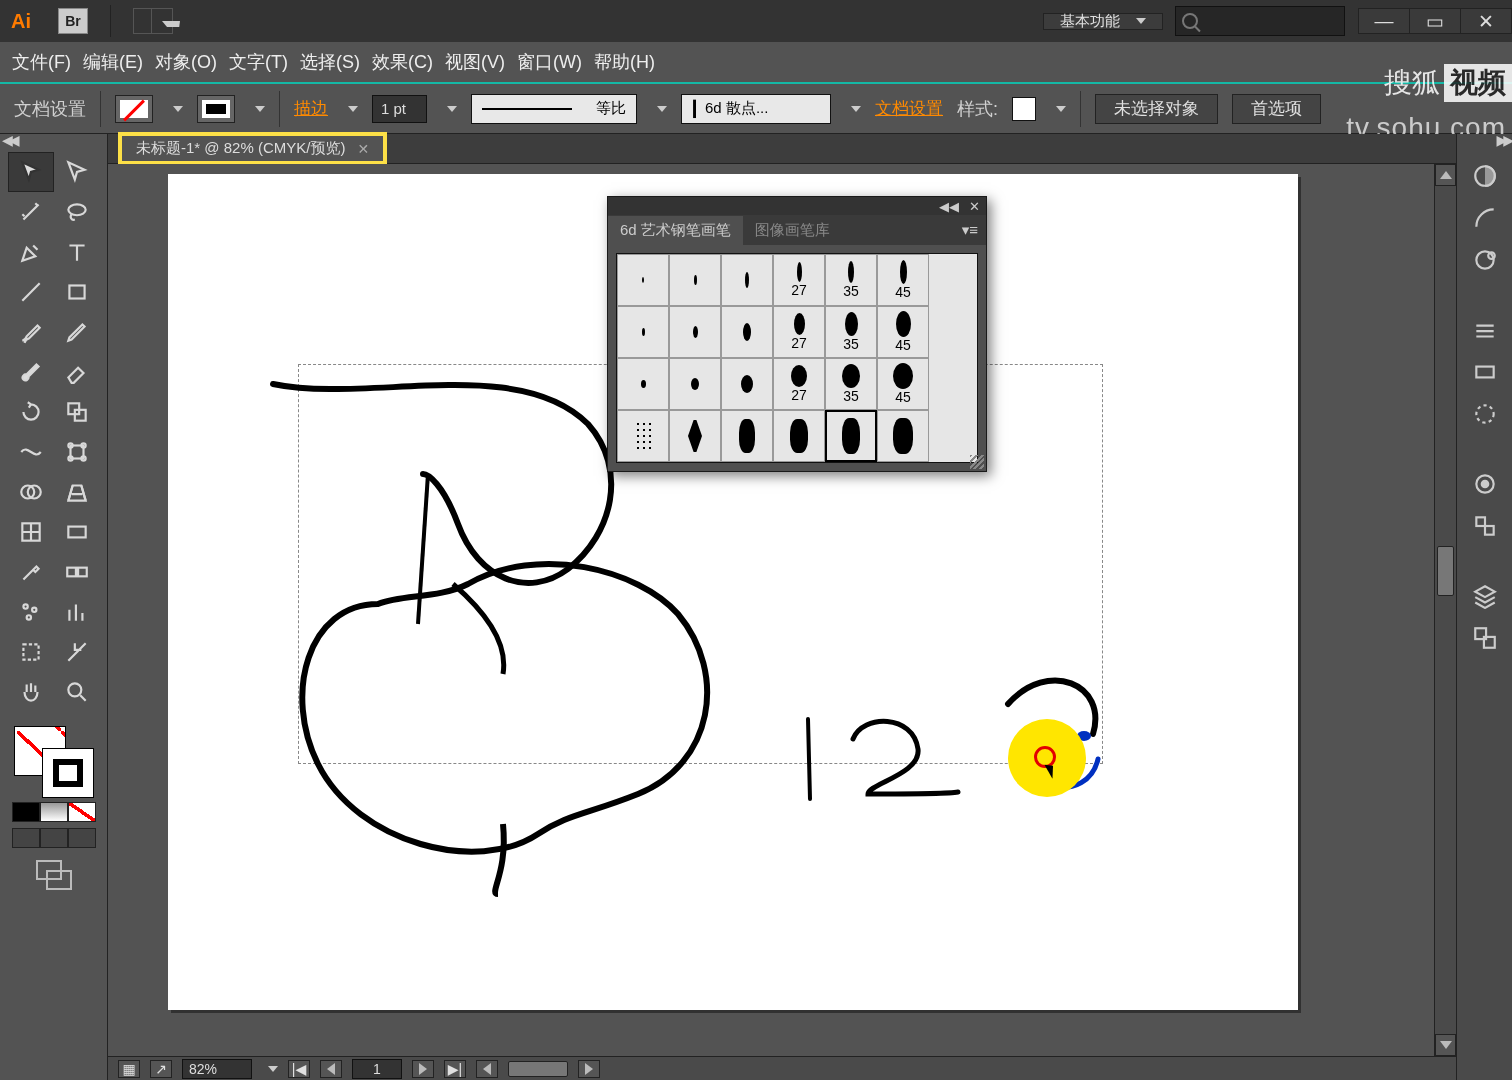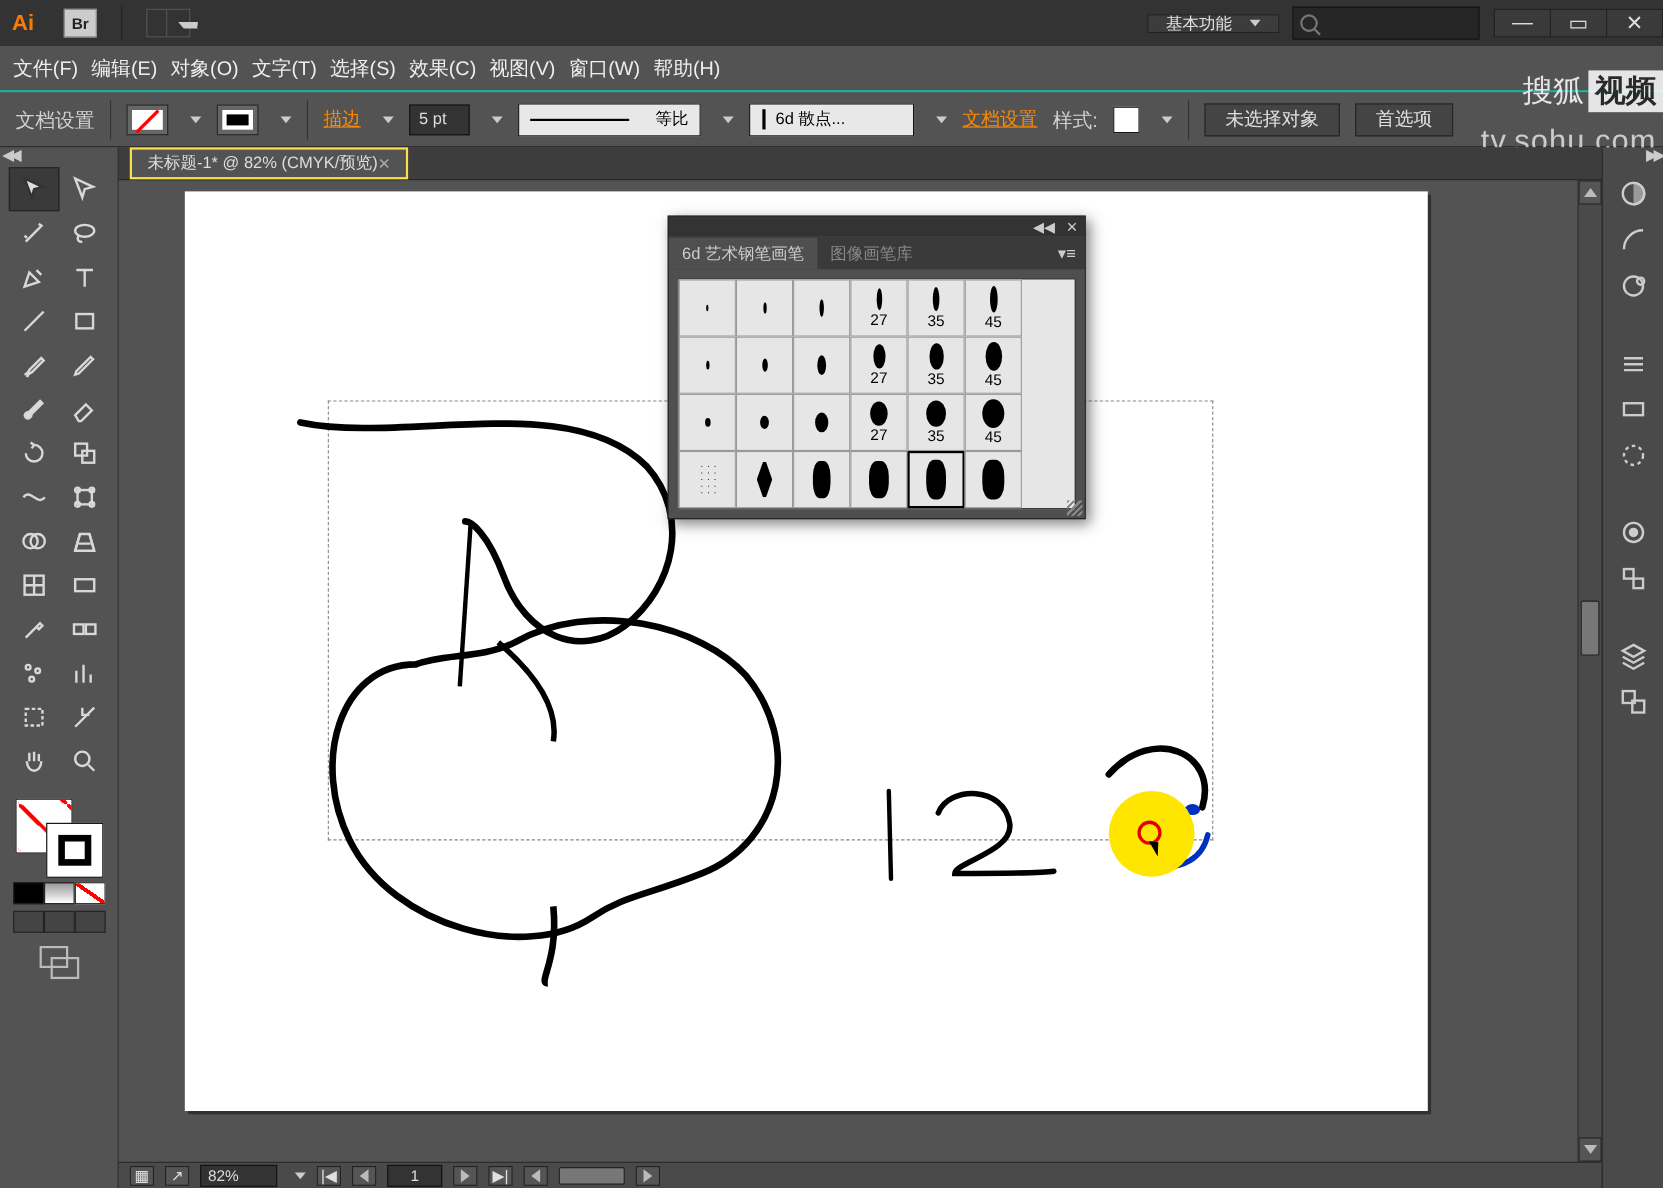--- a/index.html
+++ b/index.html
@@ -71,21 +71,21 @@
   .view3{display:flex;gap:0;width:84px;margin-top:6px}
   .view3 div{width:28px;height:20px;background:#444;border:1px solid #222}
   .screens{margin-top:12px;position:relative;width:36px;height:30px}
   .screens div{position:absolute;width:26px;height:20px;border:2px solid #bbb}
   .screens div:first-child{left:0;top:0}
   .screens div:last-child{right:0;bottom:0}
 
   
   .canvas-wrap{flex:1;display:flex;flex-direction:column;background:#535353;}
   .tabbar{height:30px;background:#3d3d3d;display:flex;align-items:center;padding-left:10px;border-bottom:1px solid #222}
-  .doctab{background:#535353;padding:3px 14px;color:#ddd;font-size:15px;border:2px solid #fde047;display:flex;align-items:center;gap:0}
+  .doctab{background:#535353;padding:3px 14px;color:#ddd;font-size:15px;border:4px solid #fde047;display:flex;align-items:center;gap:12px}
   .doctab .x{color:#aaa;font-size:14px}
   .viewport{flex:1;background:#535353;position:relative;overflow:hidden}
   .artboard{position:absolute;left:60px;top:10px;width:1130px;height:836px;background:#fff;box-shadow:3px 3px 0 rgba(0,0,0,.4)}
   .marquee{position:absolute;border:1px dashed #888;}
   
   
   .artboard svg{position:absolute;inset:0;width:100%;height:100%}
   
   .yellow-highlight{position:absolute;width:78px;height:78px;border-radius:50%;background:#ffe600;}
   .red-ring{position:absolute;width:22px;height:22px;border:3px solid #e30000;border-radius:50%}
@@ -181,21 +181,21 @@
       <div class="noneline"></div>
     </div>
     <span class="dd-caret"></span>
   <div class="sw">
       <div class="black-sq"></div>
     </div>
     <span class="dd-caret"></span>
   <div class="vdiv"></div>
   <span class="opt-orange">描边</span>
   <span class="dd-caret" style="transform:rotate(180deg);border-top:none;border-bottom:6px solid #ccc"></span>
-  <div class="opt-input">5 pt</div>
+  <div class="opt-input">1 pt</div>
   <span class="dd-caret"></span>
   <div class="brush-line">
       <div class="preview"></div>
       <span style="margin-left:24px;color:#000">等比</span>
     </div>
     <span class="dd-caret"></span>
   <div class="brush-dd">
       <span style="font-weight:700;margin-right:6px">┃</span>
       <span>6d 散点...</span>
     </div>

